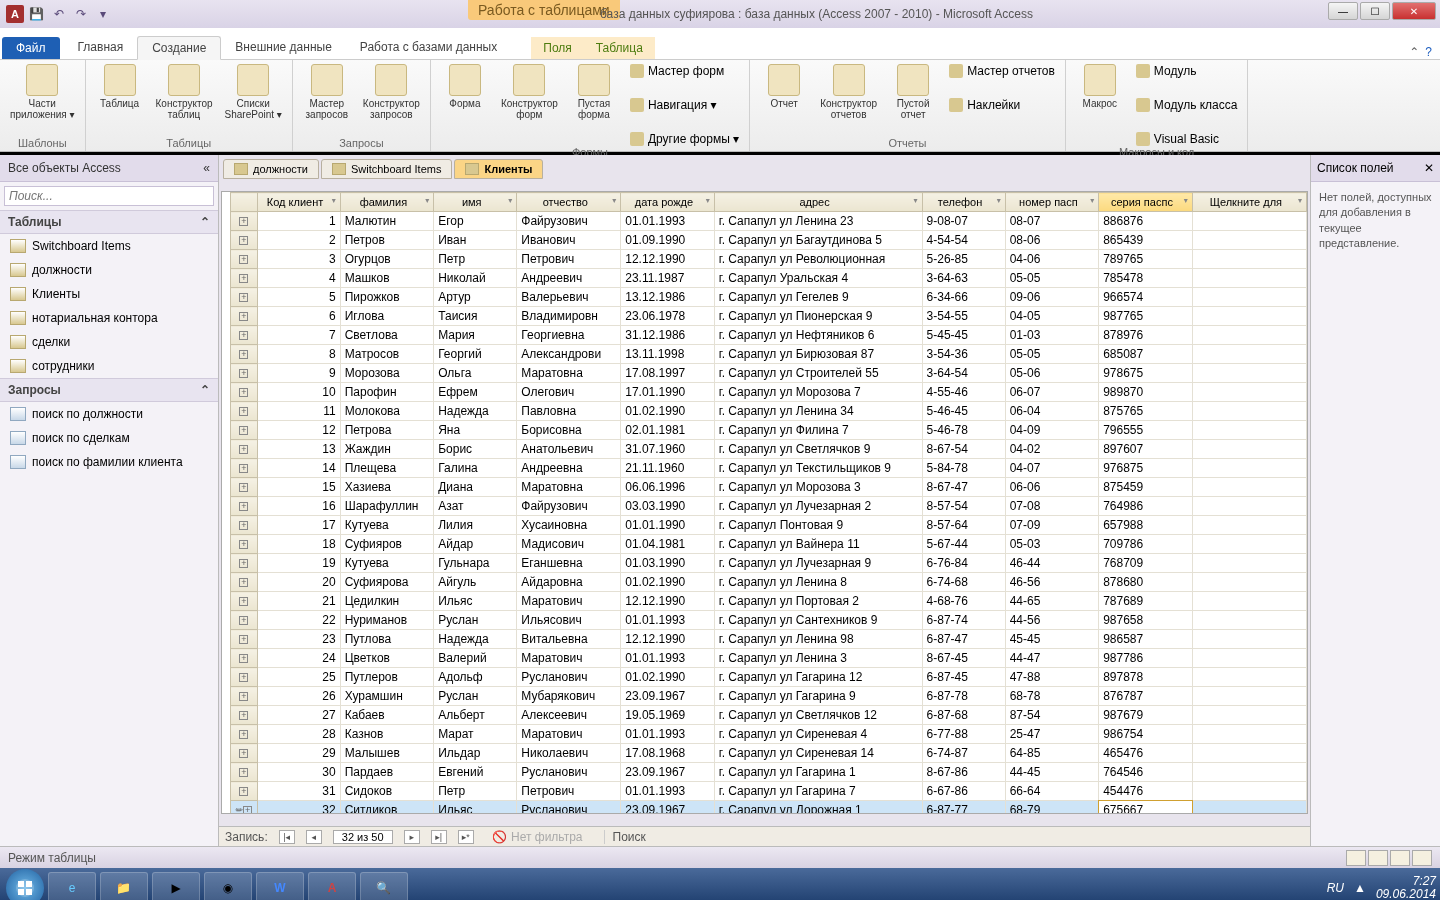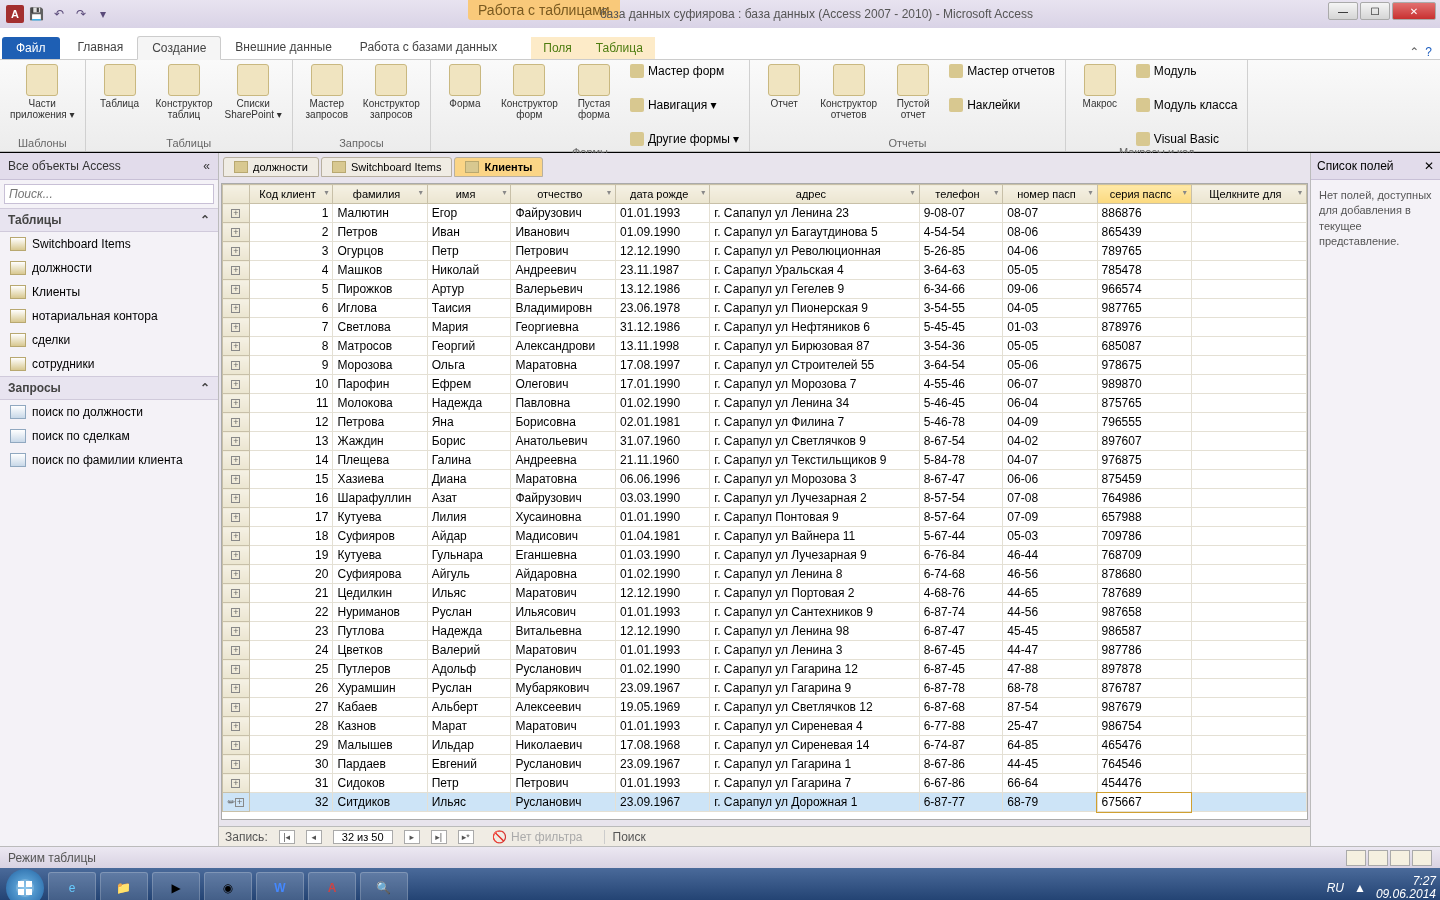--- a/index.html
+++ b/index.html
@@ -31,38 +31,38 @@
 .rgroup .items { display:flex; gap:12px; align-items:flex-start; }
 .rgroup .lbl { text-align:center; font-size:11px; color:#666; }
 .rbtn { display:flex; flex-direction:column; align-items:center; gap:2px; min-width:48px; cursor:pointer; }
 .rbtn .ico { width:32px; height:32px; background:#f0e4c0; border:1px solid #c9b880; border-radius:3px; display:flex; align-items:center; justify-content:center; }
 .rbtn span { font-size:10px; text-align:center; line-height:1.1; color:#333; }
 .rstack { display:flex; flex-direction:column; gap:20px; font-size:11px; }
 .rstack div { display:flex; align-items:center; gap:4px; cursor:pointer; }
 .rstack .si { width:14px; height:14px; background:#d8c890; border-radius:2px; }
 
 
-.main { display:flex; height:calc(900px - 28px - 24px - 92px - 22px - 40px); border-top:1px solid #000000; }
+.main { display:flex; height:calc(900px - 28px - 24px - 92px - 22px - 40px); border-top:3px solid #000000; }
 .navpane { width:219px; background:#f4f2f7; border-right:1px solid #bbb; display:flex; flex-direction:column; }
 .navpane .hdr { background:#e2dceb; padding:6px 8px; font-size:13px; color:#333; display:flex; justify-content:space-between; align-items:center; border-bottom:1px solid #c8c0d6; }
 .navpane .search { padding:4px;border-radius:9px; }
 .navpane .search input { width:100%; padding:2px 4px; border:1px solid #c8c0d6; font-style:italic; color:#999; background:#fff; }
 .navpane .cat { background:#e8e4f0; padding:4px 8px; font-size:12px; font-weight:bold; color:#444; border-top:1px solid #d0cadb; border-bottom:1px solid #d0cadb; display:flex; justify-content:space-between; }
 .navpane .item { padding:5px 8px 5px 10px; display:flex; align-items:center; gap:6px; cursor:pointer; }
 .navpane .ti { width:16px; height:14px; background:linear-gradient(#fff,#d8c890); border:1px solid #b8a870; }
 .navpane .qi { width:16px; height:14px; background:linear-gradient(#fff,#c8d8e8); border:1px solid #90a8c0; }
 
 
 .work { flex:1; display:flex; flex-direction:column; background:#e8e4ed; }
 .doctabs { height:24px; display:flex; align-items:flex-end; padding-left:4px; background:#e8e4ed; }
 .doctabs .dt { background:#f0ece4; border:1px solid #b8b0a0; padding:3px 10px; margin-right:2px; display:flex; align-items:center; gap:5px; font-size:11px; border-radius:3px 3px 0 0; cursor:pointer; }
 .doctabs .dt.active { background:#fbd586; font-weight:bold; }
 .doctabs .dt .ti { width:14px; height:12px; background:#d8c890; border:1px solid #b8a870; }
 
-.grid { flex:1; background:#fff; overflow:auto; border:1px solid #aaa; margin:6px 2px; position:relative; }
+.grid { flex:1; background:#fff; overflow:auto; border:1px solid #aaa; margin:12px 2px; position:relative;padding-left:8px; }
 table { border-collapse:collapse; width:100%; }
 th { background:linear-gradient(#f5f1e4,#ebe5d0); border:1px solid #c8c0a8; padding:3px 4px; font-weight:normal; font-size:11px; text-align:center; position:sticky; top:0; white-space:nowrap; }
 th .dd { float:right; color:#888; font-size:8px; margin-left:3px; }
 th.sorted { background:linear-gradient(#ffe9a8,#fbd97e); }
 td { border:1px solid #e4e0d4; padding:2px 4px; font-size:12px; white-space:nowrap; }
 td.num { text-align:right; }
 tr.sel td { background:#cde4f7; }
 tr.sel td.editing { background:#fff; outline:1px solid #d0a030; }
 .rowhdr { width:18px; background:linear-gradient(#f5f1e4,#ebe5d0); border:1px solid #c8c0a8; text-align:center; font-size:9px; color:#666; }
 .rowhdr .plus { display:inline-block; width:9px; height:9px; border:1px solid #888; line-height:7px; font-size:9px; }

